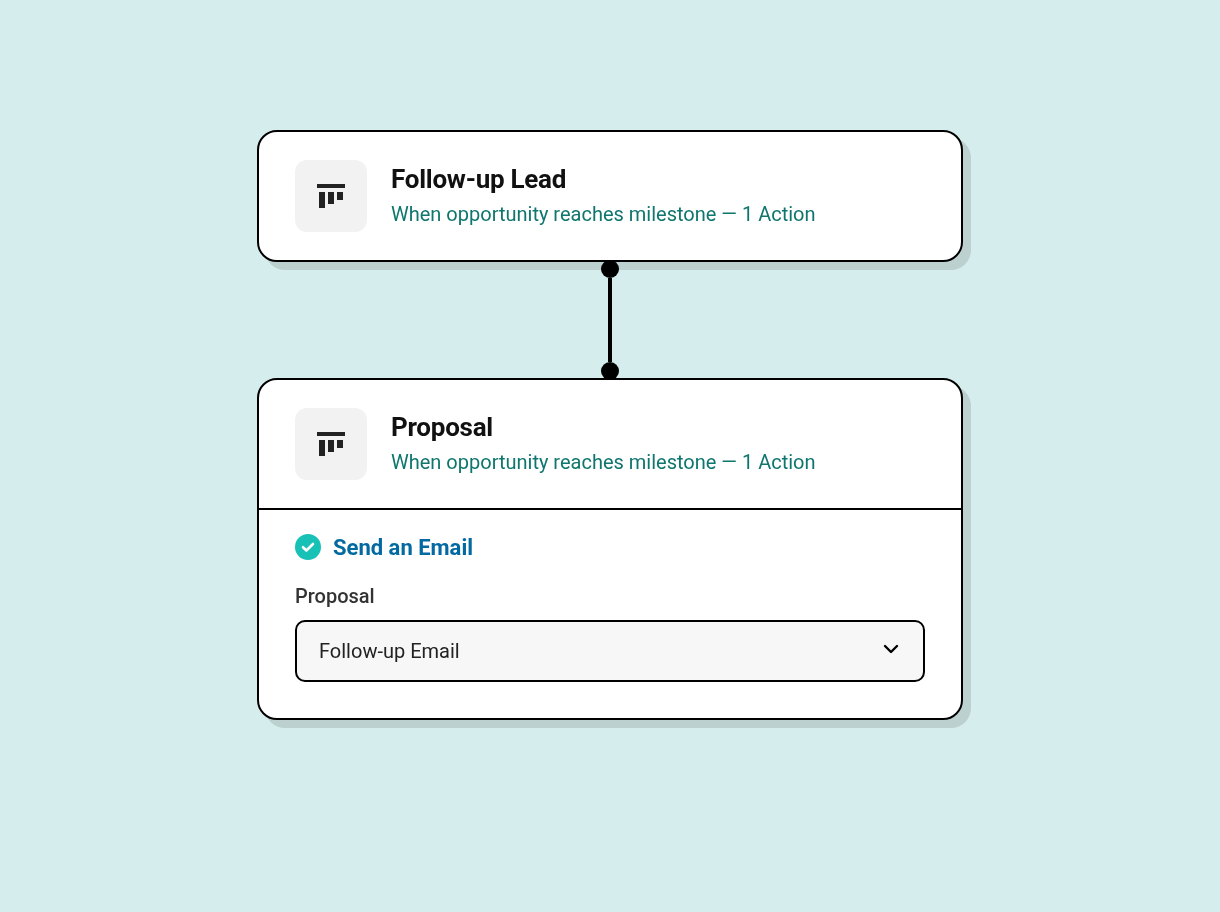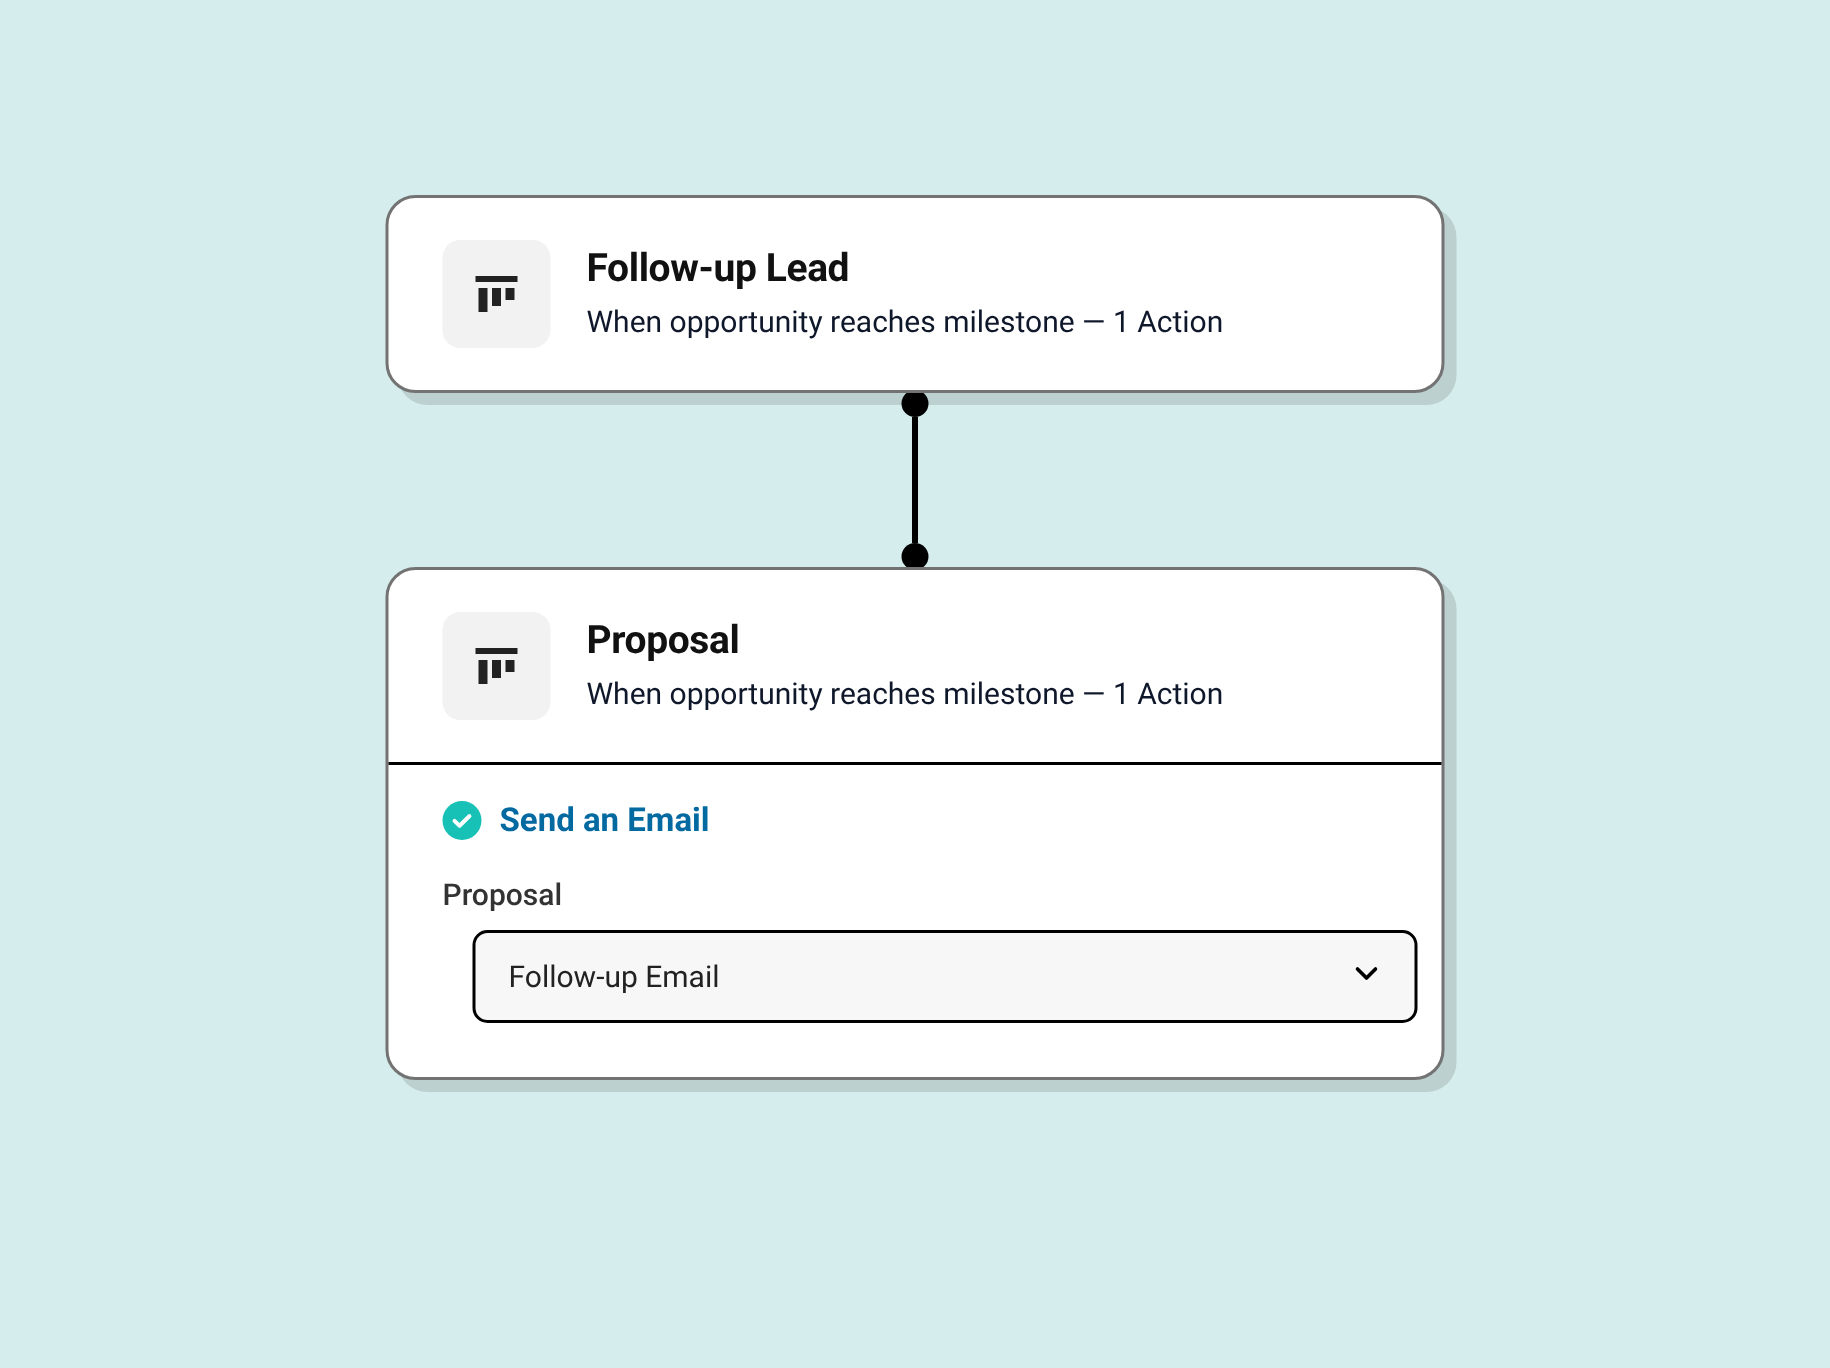--- a/index.html
+++ b/index.html
@@ -21,21 +21,21 @@
       width: 100%;
       height: 100%;
       display: flex;
       flex-direction: column;
       align-items: center;
       padding-top: 130px;
     }
     .card {
       width: 706px;
       background: #ffffff;
-      border: 2px solid #737373;
+      border: 2px solid #000000;
       border-radius: 20px;
       box-shadow: 8px 8px 0 rgba(0,0,0,0.12);
       position: relative;
       z-index: 2;
     }
     .card-header {
       display: flex;
       align-items: center;
       padding: 28px 36px;
       gap: 24px;
@@ -59,21 +59,21 @@
     }
     .card-title {
       font-size: 26px;
       font-weight: 700;
       color: #111;
       margin-bottom: 6px;
       letter-spacing: -0.01em;
     }
     .card-subtitle {
       font-size: 20px;
-      color: #0f172a;
+      color: #0f766e;
       line-height: 1.4;
     }
     .divider {
       width: 100%;
       height: 0;
       border-top: 2px solid #000;
     }
     .action-section {
       padding: 24px 36px 36px 36px;
     }
@@ -112,21 +112,20 @@
       width: 100%;
       height: 62px;
       background: #f7f7f7;
       border: 2px solid #000;
       border-radius: 10px;
       display: flex;
       align-items: center;
       justify-content: space-between;
       padding: 0 22px;
       cursor: pointer;
-      margin-left: 20px;
     }
     .select-value {
       font-size: 20px;
       color: #222;
     }
     .chevron {
       width: 20px;
       height: 20px;
     }
     .connector {

